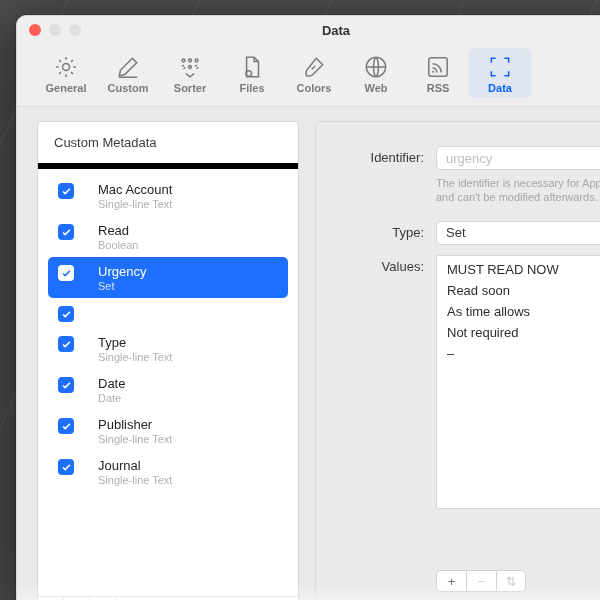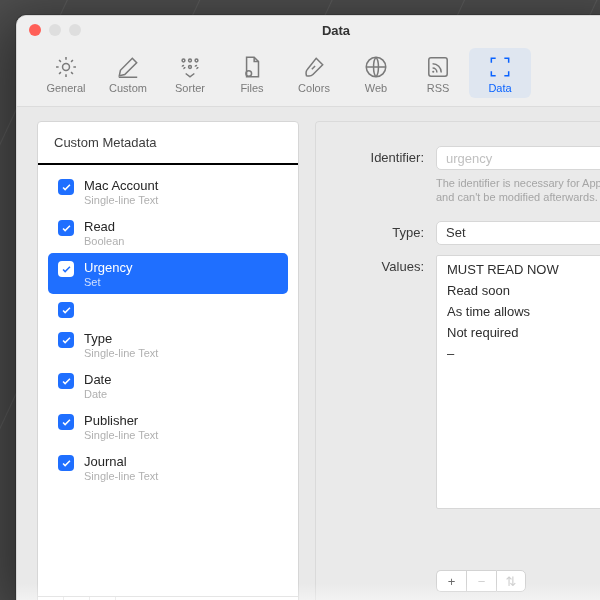--- a/index.html
+++ b/index.html
@@ -27,39 +27,39 @@
   .dot.red{background:#ff5f57;} .dot.grey{background:#dedede;}
   .title { position:absolute; left:0; right:0; text-align:center; font-size:13px; font-weight:600; color:#333; pointer-events:none;}
 
   .toolbar {
     display:flex; gap:0; padding: 4px 12px 8px 18px;
     border-bottom: 1px solid #dcdcdc;
     background:#efefef;
   }
   .toolbtn {
     width: 62px; display:flex; flex-direction:column; align-items:center; gap:2px;
-    padding: 6px 0 4px; border-radius:6px; color:#7a7a7a; font-size:11px;
+    padding: 6px 0 4px; border-radius:6px; color:#7a7a7a; font-size:11px;font-weight:bold;
   }
   .toolbtn.selected { background:#dfe6f0; color:#0a63ff; }
   .toolbtn .ico { width:26px; height:26px; display:flex; align-items:center; justify-content:center; }
   .toolbtn svg { stroke:#7a7a7a; fill:none; stroke-width:1.4; }
   .toolbtn.selected svg { stroke:#0a63ff; }
 
   .content {
     flex:1; display:flex; gap:16px; padding:14px 0 0 20px;
     background:#e9e9e9;
   }
 
   .sidebar {
     width: 262px; background:#fff; border:1px solid #d6d6d6; border-radius:4px;
     display:flex; flex-direction:column; overflow:hidden;
   }
-  .sidehdr { padding:13px 16px; font-size:13px; color:#3c3c3c; border-bottom:2px solid #000000;}
+  .sidehdr { padding:13px 16px; font-size:13px; color:#3c3c3c; border-bottom:6px solid #000000;}
   .sidelist { flex:1; overflow:auto; padding:6px 10px 8px;}
-  .item { display:flex; align-items:flex-start; gap:10px; padding:7px 10px 6px; border-radius:5px;}
+  .item { display:flex; align-items:flex-start; gap:24px; padding:7px 10px 6px; border-radius:5px;}
   .item.selected { background:#1f6fff; color:#fff;}
   .item .chk {
     width:16px; height:16px; border-radius:4px; background:#1f6fff; flex-shrink:0;
     display:flex; align-items:center; justify-content:center; margin-top:1px;
   }
   .item.selected .chk { background:#fff;}
   .item .chk svg{ stroke:#fff; stroke-width:2.2; fill:none;}
   .item.selected .chk svg{ stroke:#1f6fff;}
   .item .lbl{ font-size:13px; color:#262626;}
   .item .sub{ font-size:11px; color:#b0b0b0; margin-top:1px;}

